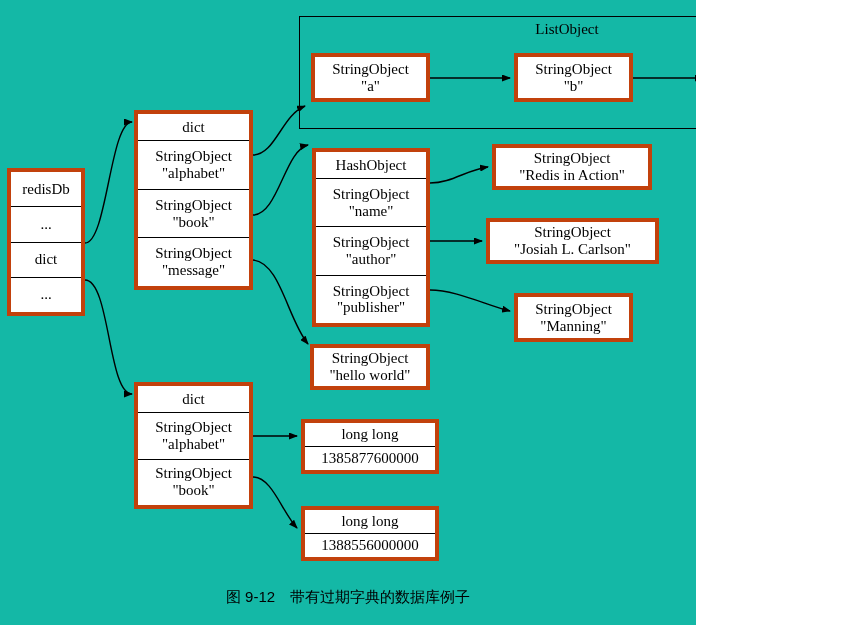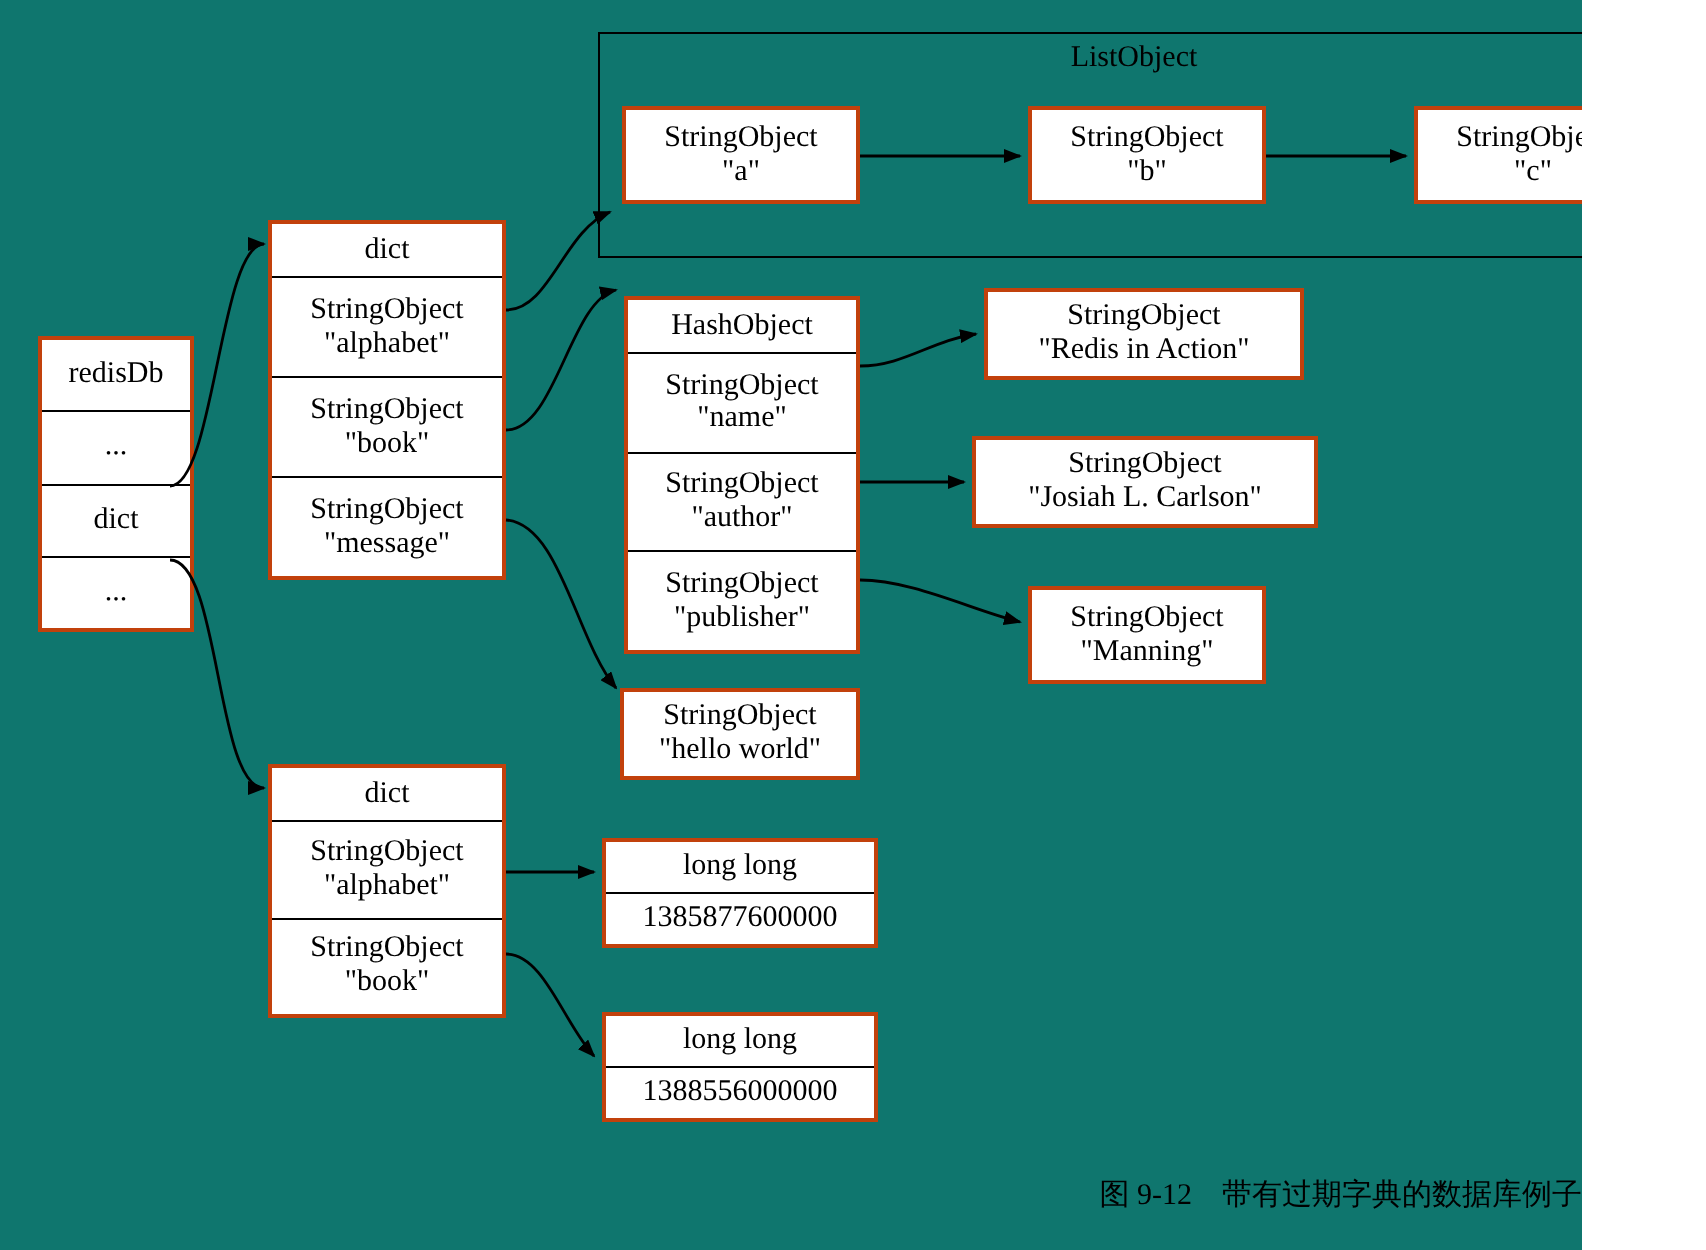--- a/index.html
+++ b/index.html
@@ -2,30 +2,30 @@
 <html><head>
 <meta charset="utf-8">
 <style>
   html, body {
     margin: 0;
     padding: 0;
     background: #ffffff;
   }
   #canvas {
     position: relative;
-    width: 791px;
+    width: 696px;
     height: 625px;
-    background: #0f766e;
+    background: #14b8a6;
     font-family: "Liberation Serif", "DejaVu Serif", serif;
     overflow: hidden;
   }
   .node {
     position: absolute;
     box-sizing: border-box;
-    border: 2px solid #c2410c;
+    border: 4px solid #c2410c;
     background: #ffffff;
     display: flex;
     flex-direction: column;
   }
   .row {
     box-sizing: border-box;
     flex: 1 1 auto;
     display: flex;
     flex-direction: column;
     align-items: center;
@@ -62,24 +62,24 @@
     top: 0;
     width: 853px;
     height: 625px;
     pointer-events: none;
   }
   .caption {
     position: absolute;
     left: 0;
     right: 0;
     top: 588px;
-    text-align: right;
+    text-align: center;
     font-size: 15px;
     color: #000000;
-    font-family: Liberation Serif, serif;
+    font-family: Liberation Sans, sans-serif;
   }
 </style>
 </head>
 <body>
 
 <div id="canvas">
 
   <div class="cluster" style="left:299px; top:16px; width:536px; height:113px;">
     <div class="cluster-label">ListObject</div>
   </div>
@@ -98,21 +98,21 @@
     </div>
   </div>
 
   <div class="node" style="left:707px; top:53px; width:119px; height:49px;">
     <div class="row">
       <span class="l1">StringObject</span>
       <span class="l2">"c"</span>
     </div>
   </div>
 
-  <div class="node" style="left:19px; top:168px; width:78px; height:148px;">
+  <div class="node" style="left:7px; top:168px; width:78px; height:148px;">
     <div class="row">redisDb</div>
     <div class="row">...</div>
     <div class="row">dict</div>
     <div class="row">...</div>
   </div>
 
   <div class="node" style="left:134px; top:110px; width:119px; height:180px;">
     <div class="row" style="flex:0 0 26px;">dict</div>
     <div class="row">
       <span class="l1">StringObject</span>

